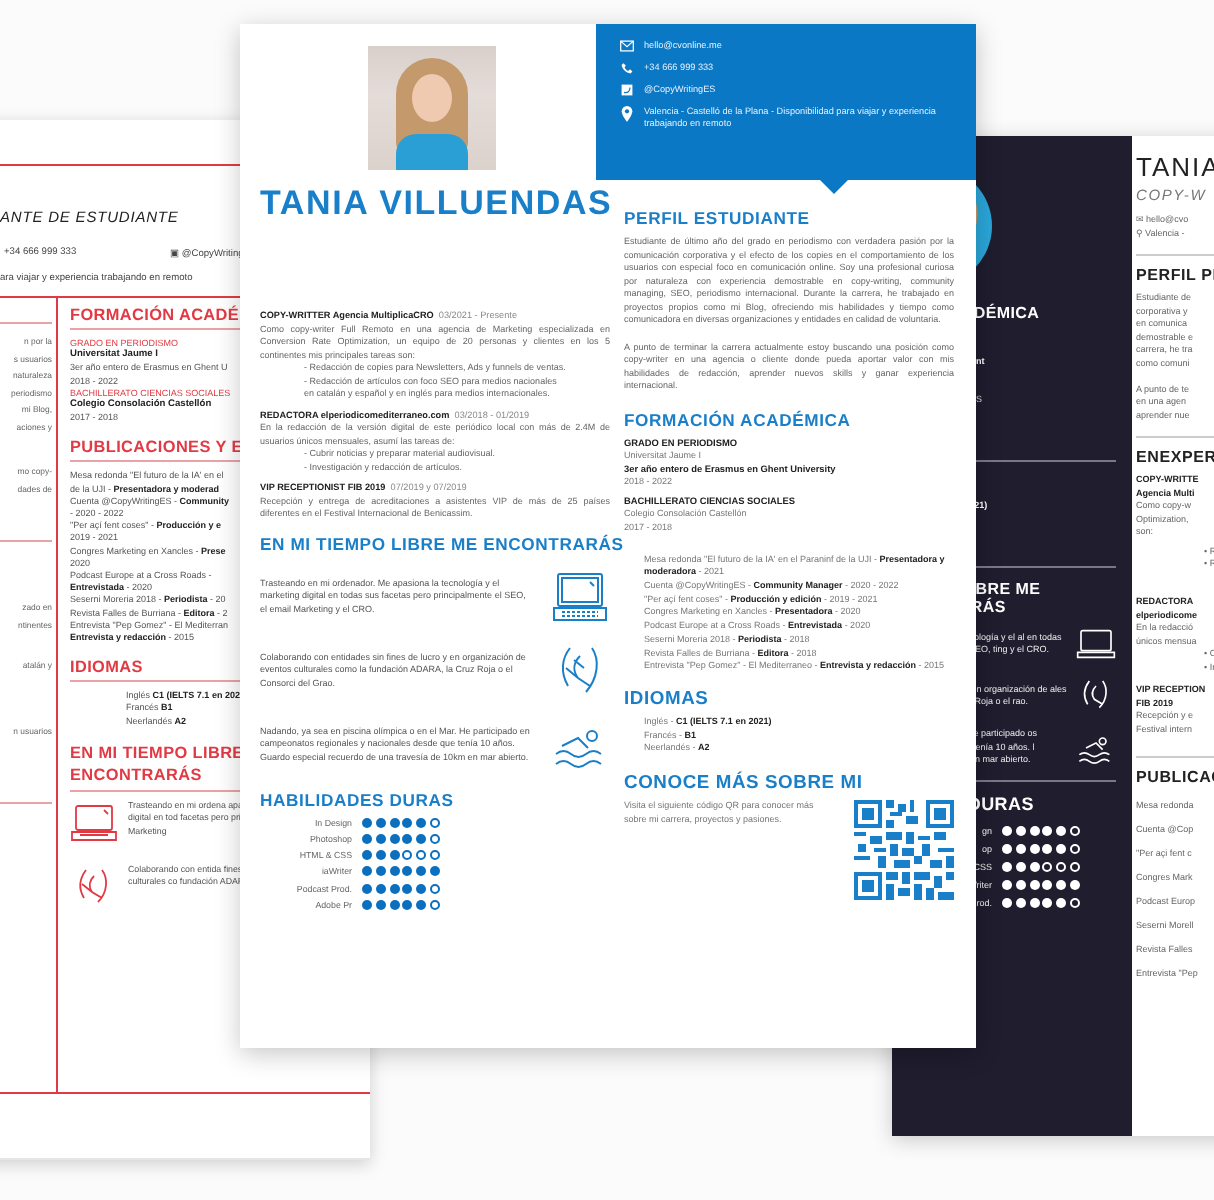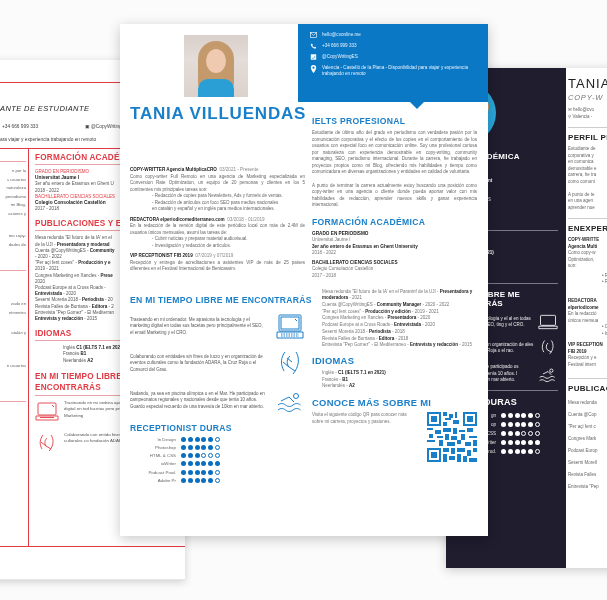--- a/index.html
+++ b/index.html
@@ -26,21 +26,21 @@
   .red-bold { color: #222; font-size: 4.8px; font-weight: bold; line-height: 6.2px; }
   .red-txt { color: #555; font-size: 4.5px; line-height: 6.2px; }
   .red-txt b { color: #222; }
   .red-block { margin-bottom: 7px; }
   .red-lang { padding-left: 28px; }
   .red-hobby { display: flex; gap: 5px; margin-bottom: 8px; }
   .red-hobby .ico { width: 24px; height: 24px; flex: 0 0 24px; }
   .red-hobby .txt { font-size: 4.4px; line-height: 6.5px; color: #555; }
 
   
-  .blue-cv { position: absolute; left: 120px; top: 24px; width: 368px; height: 512px; background: #ffffff; box-shadow: 0 3px 12px rgba(0,0,0,0.22); z-index: 3; }
+  .blue-cv { position: absolute; left: 120px; top: 12px; width: 368px; height: 512px; background: #ffffff; box-shadow: 0 3px 12px rgba(0,0,0,0.22); z-index: 3; }
   .blue-cv .photo { position: absolute; left: 64px; top: 11px; width: 64px; height: 62px; background: linear-gradient(180deg, #d9d0cc 0%, #e4dcd8 40%, #dcd2cc 100%); overflow: hidden; }
   .blue-cv .photo .hair { position: absolute; left: 14px; top: 6px; width: 36px; height: 50px; border-radius: 18px 18px 8px 8px; background: #c49a6c; }
   .blue-cv .photo .face { position: absolute; left: 22px; top: 14px; width: 20px; height: 24px; border-radius: 50%; background: #efc9b0; }
   .blue-cv .photo .body { position: absolute; left: 14px; top: 44px; width: 36px; height: 22px; border-radius: 10px 10px 0 0; background: #2a9fd6; }
   .blue-cv .name { position: absolute; left: 10px; top: 80px; font-size: 17px; font-weight: bold; color: #1a7fc9; letter-spacing: 0.8px; white-space: nowrap; }
   .blue-cv .role { position: absolute; left: 10px; top: 103px; width: 180px; font-size: 8.2px; color: #333; letter-spacing: 0.3px; line-height: 11.5px; }
   .blue-cv .contact { position: absolute; left: 178px; top: 0; width: 190px; height: 78px; background: #0b78c6; padding: 8px 10px 0 12px; }
   .blue-cv .contact .arrow { position: absolute; left: 112px; bottom: -7px; width: 0; height: 0; border-left: 7px solid transparent; border-right: 7px solid transparent; border-top: 7px solid #0b78c6; }
   .contact-row { display: flex; align-items: flex-start; gap: 5px; margin-bottom: 5px; color: #e6f2fb; font-size: 4.6px; line-height: 6px; }
   .contact-row .ci { width: 7px; height: 6px; flex: 0 0 7px; display: flex; align-items: center; justify-content: center; }
@@ -398,21 +398,21 @@
             <div class="b-bullet">- Investigación y redacción de artículos.</div>
             <div class="b-gap"></div>
           </div>
           <div>
             <div class="b-job">VIP RECEPTIONIST  FIB 2019 &nbsp;<span>07/2019 y 07/2019</span></div>
             <div class="b-txt">Recepción y entrega de acreditaciones a asistentes VIP de más de 25 países diferentes en el Festival Internacional de Benicassim.</div>
             <div class="b-gap"></div>
           </div>
         </div>
 
-      <div class="blue-h" style="margin-top:18px">EN MI TIEMPO LIBRE ME ENCONTRARÁS</div>
+      <div class="blue-h" style="margin-top:2px">EN MI TIEMPO LIBRE ME ENCONTRARÁS</div>
       <div style="height:3px"></div>
       <div class="b-hobby">
         <div class="txt">Trasteando en mi ordenador. Me apasiona la tecnología y el marketing digital en todas sus facetas pero principalmente el SEO, el email Marketing y el CRO.</div>
         <svg class="ico" viewBox="0 0 30 30" fill="none" stroke="#1a7fc9" stroke-width="1">
           <rect x="4" y="3" width="22" height="16" rx="1"></rect>
             <rect x="6" y="5" width="18" height="12"></rect>
             <path d="M2 20h26v6H2z"></path>
             <path d="M6 22h18M6 24h18" stroke-dasharray="1.5 1"></path>
             <path d="M20 7l2 2"></path>
         </svg>
@@ -424,21 +424,21 @@
         </svg>
       </div>
       <div class="b-hobby">
         <div class="txt">Nadando, ya sea en piscina olímpica o en el Mar. He participado en campeonatos regionales y nacionales desde que tenía 10 años. Guardo especial recuerdo de una travesía de 10km en mar abierto.</div>
         <svg class="ico" viewBox="0 0 30 30" fill="none" stroke="#1a7fc9" stroke-width="1">
           <circle cx="21" cy="10" r="2.5"></circle>
             <path d="M6 15l8-4 5 5M3 19c2.5-2 5-2 7.5 0s5 2 7.5 0 5-2 7.5 0M3 24c2.5-2 5-2 7.5 0s5 2 7.5 0 5-2 7.5 0"></path>
         </svg>
       </div>
 
-      <div class="blue-h" style="margin-top:6px">RECEPTIONIST DURAS</div>
+      <div class="blue-h" style="margin-top:6px">HABILIDADES DURAS</div>
       <div class="skills" id="blue-skills">
           <div class="skill-row">
             <span class="lbl">In Design</span>
             <span class="dot on"></span>
             <span class="dot on"></span>
             <span class="dot on"></span>
             <span class="dot on"></span>
             <span class="dot on"></span>
             <span class="dot off"></span>
           </div>
@@ -484,21 +484,21 @@
             <span class="dot on"></span>
             <span class="dot on"></span>
             <span class="dot on"></span>
             <span class="dot on"></span>
             <span class="dot off"></span>
           </div>
         </div>
     </div>
 
     <div class="blue-right">
-      <div class="blue-h">IELTS PROFESIONAL</div>
+      <div class="blue-h">PERFIL ESTUDIANTE</div>
       <div class="r-txt">Estudiante de último año del grado en periodismo con verdadera pasión por la comunicación corporativa y el efecto de los copies en el comportamiento de los usuarios con especial foco en comunicación online. Soy una profesional curiosa por naturaleza con experiencia demostrable en copy-writing, community managing, SEO, periodismo internacional. Durante la carrera, he trabajado en proyectos propios como mi Blog, ofreciendo mis habilidades y tiempo como comunicadora en diversas organizaciones y entidades en calidad de voluntaria.</div>
       <div style="height:7px"></div>
       <div class="r-txt">A punto de terminar la carrera actualmente estoy buscando una posición como copy-writer en una agencia o cliente donde pueda aportar valor con mis habilidades de redacción, aprender nuevos skills y ganar experiencia internacional.</div>
       <div style="height:8px"></div>
 
       <div class="blue-h">FORMACIÓN ACADÉMICA</div>
       <div class="r-bold">GRADO EN PERIODISMO</div>
       <div class="r-grey">Universitat Jaume I</div>
       <div class="r-bold">3er año entero de Erasmus en Ghent University</div>
       <div class="r-grey">2018 - 2022</div>

